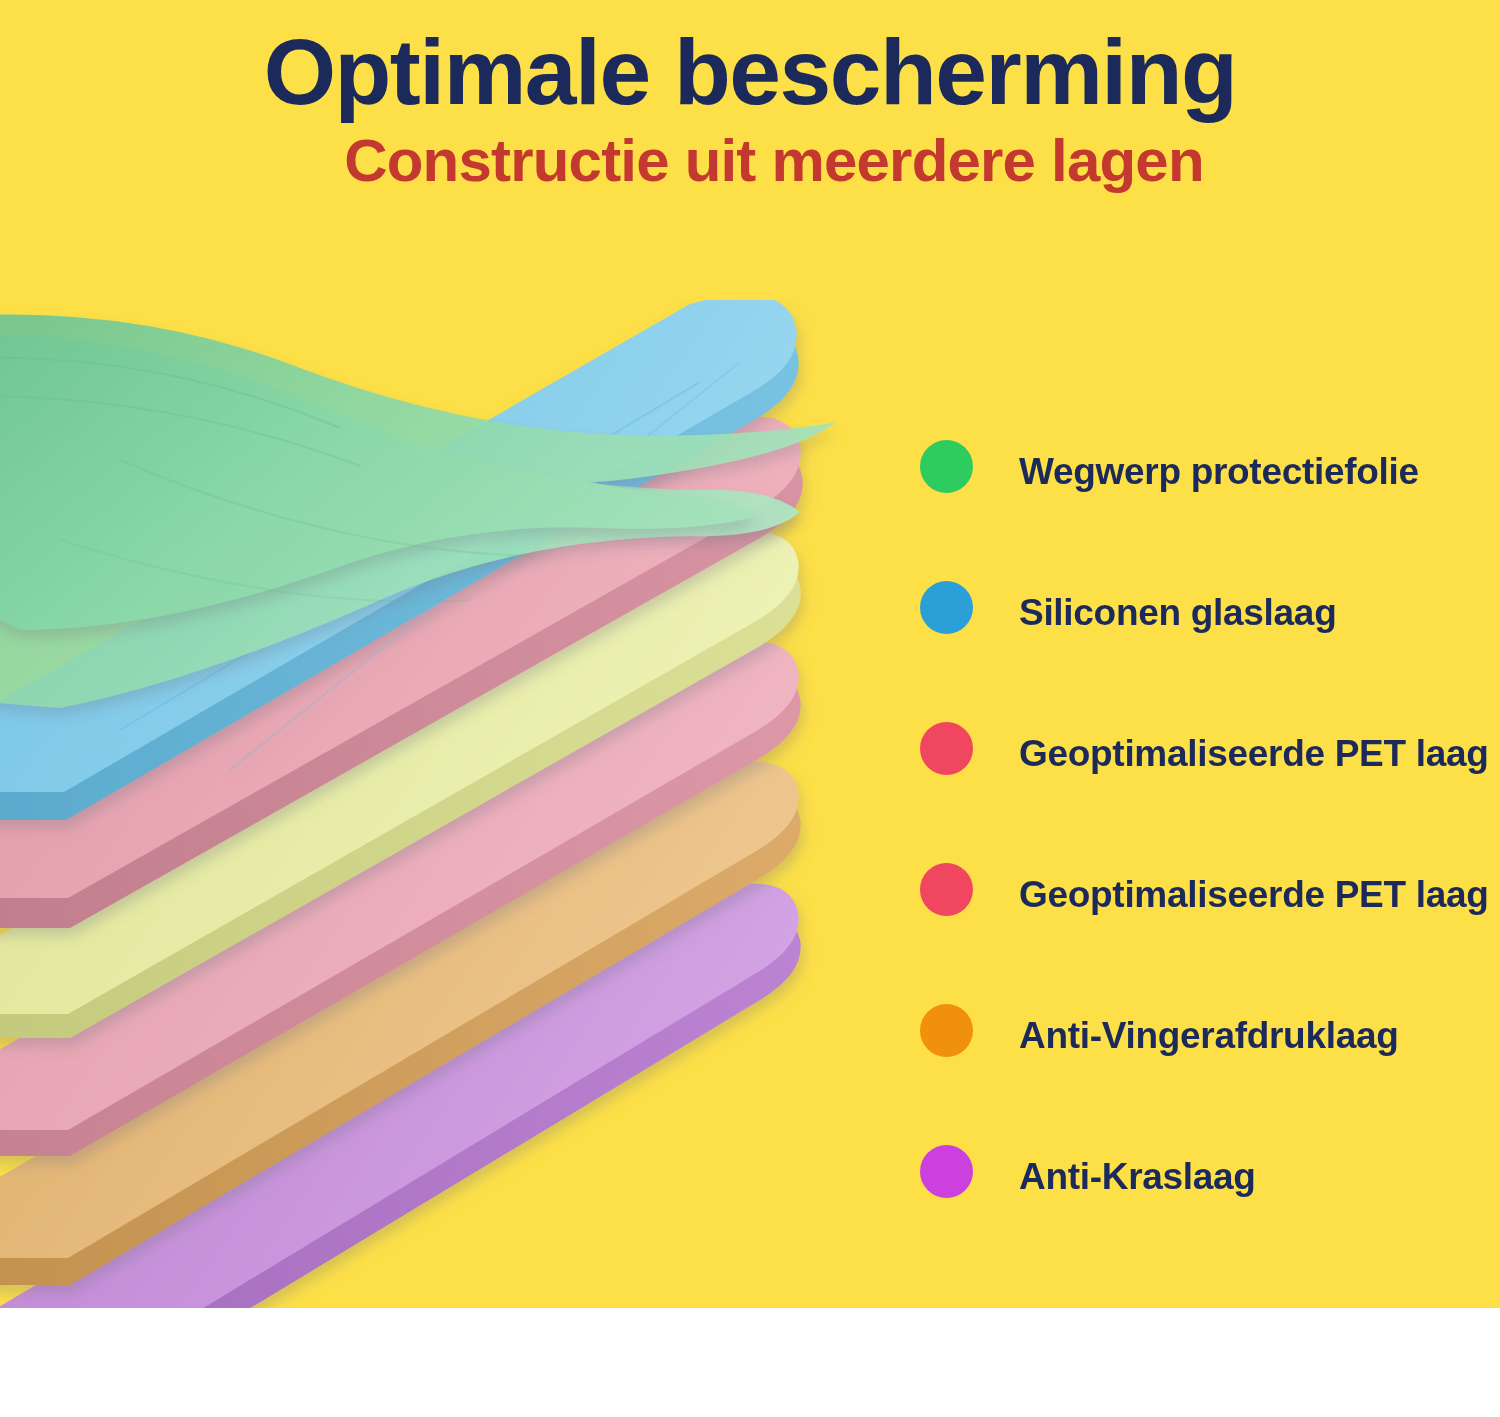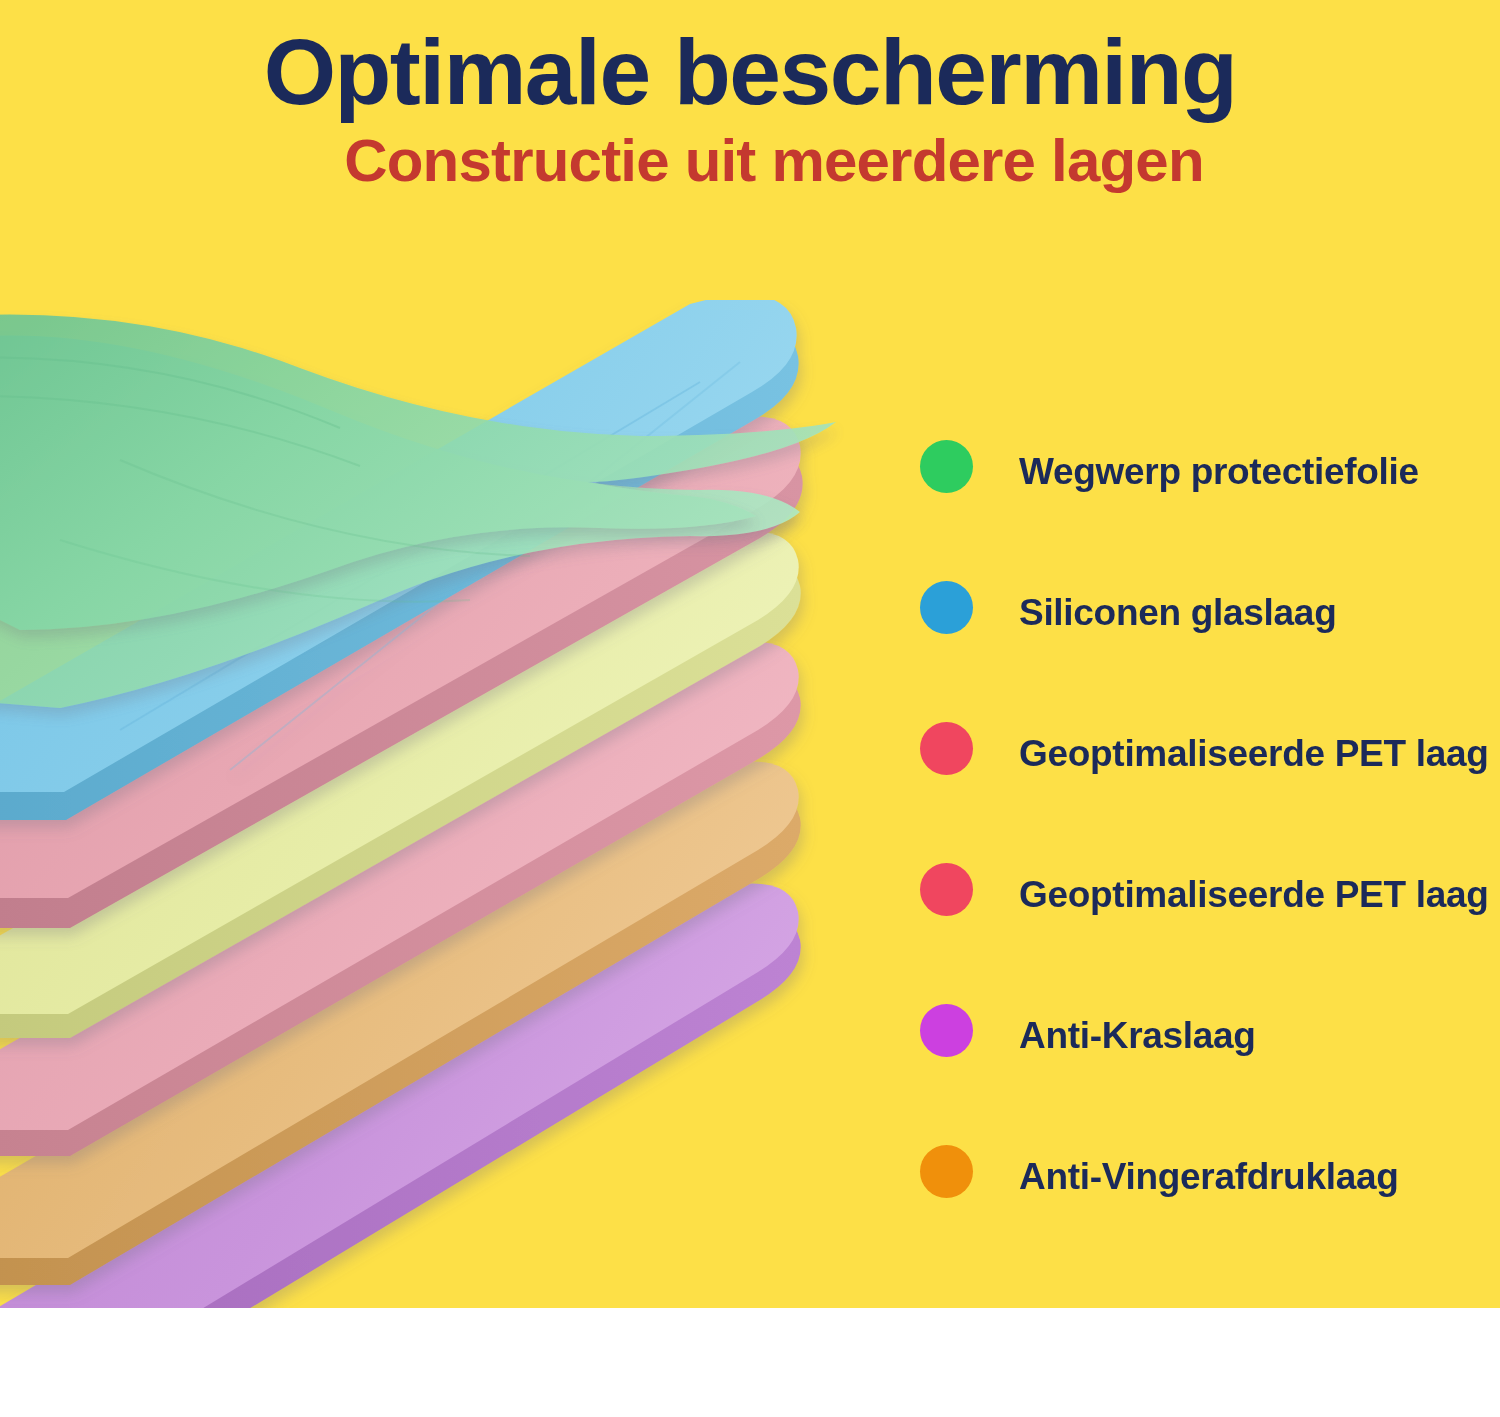--- a/index.html
+++ b/index.html
@@ -242,23 +242,23 @@
       <span class="legend-label">Geoptimaliseerde PET laag</span>
     </div>
 
 
     <div class="legend-item">
       <span class="legend-dot" style="background:#f0465f"></span>
       <span class="legend-label">Geoptimaliseerde PET laag</span>
     </div>
 
     <div class="legend-item">
+      <span class="legend-dot" style="background:#f0900b"></span>
+      <span class="legend-label">Anti-Vingerafdruklaag</span>
+    </div>
+
+    <div class="legend-item">
       <span class="legend-dot" style="background:#cc40e0"></span>
       <span class="legend-label">Anti-Kraslaag</span>
     </div>
 
-    <div class="legend-item">
-      <span class="legend-dot" style="background:#f0900b"></span>
-      <span class="legend-label">Anti-Vingerafdruklaag</span>
-    </div>
-
   </div>
 </div>
 
 </body></html>

